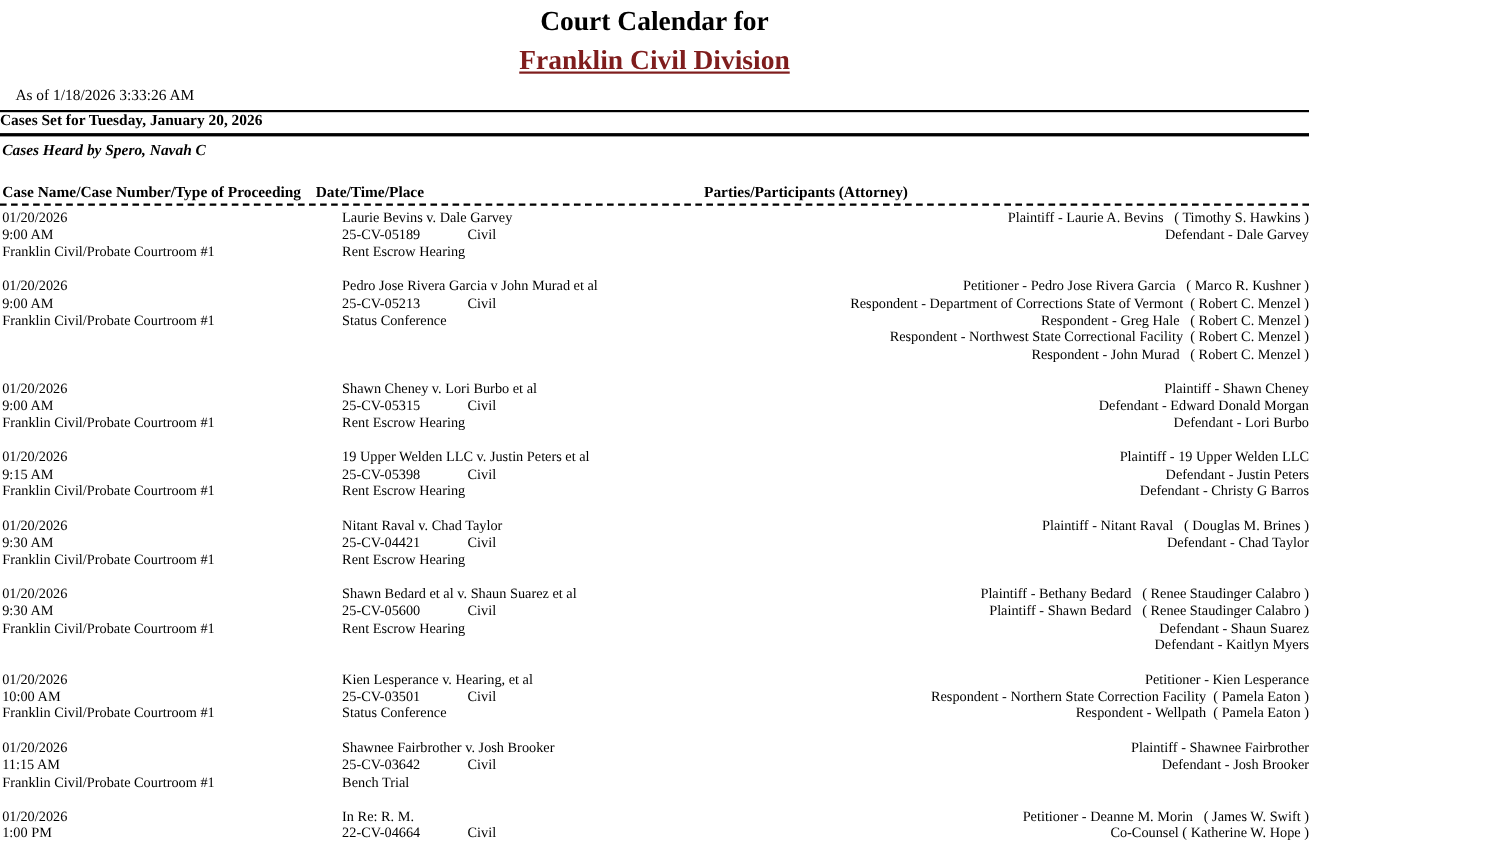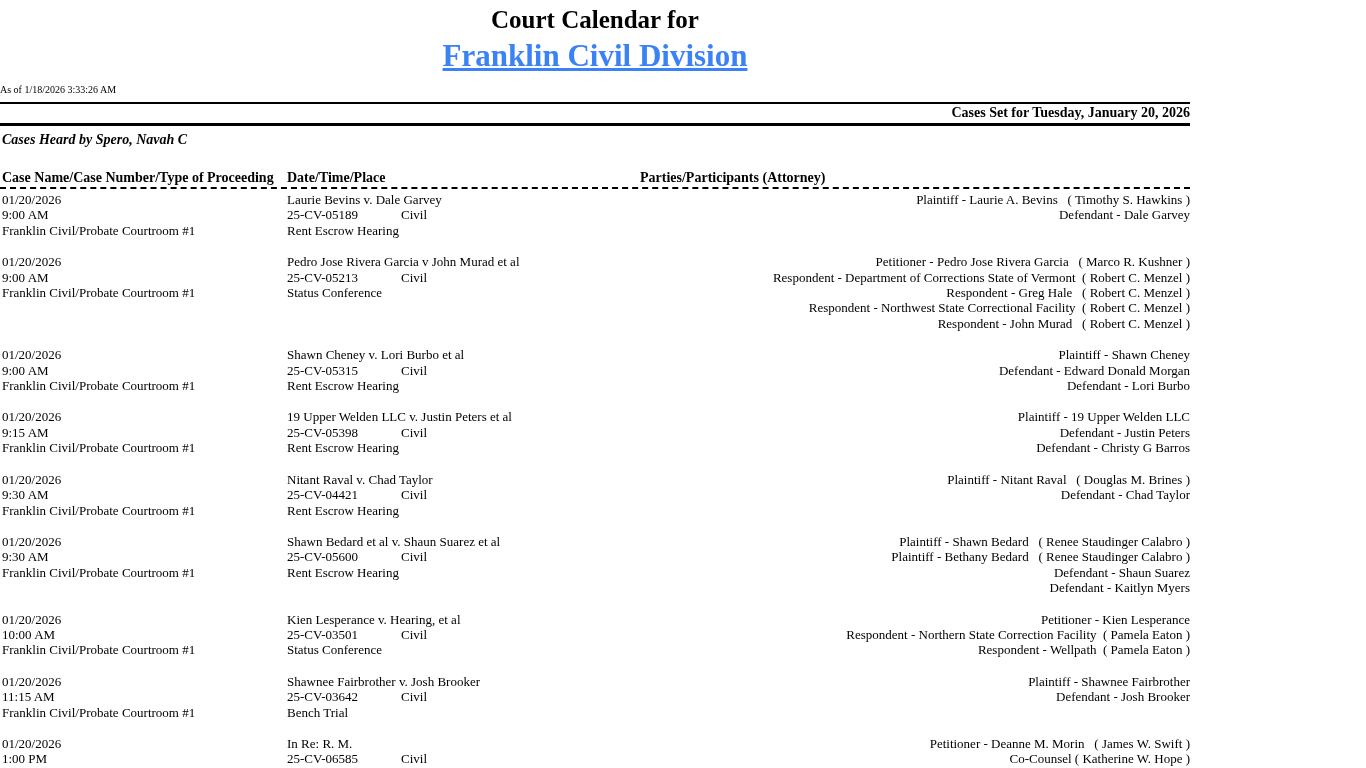--- a/index.html
+++ b/index.html
@@ -20,40 +20,40 @@
     font-weight: bold;
     line-height: 30px;
     margin-top: 5px;
   }
   .division-line {
     text-align: center;
     line-height: 30px;
     margin-top: 6px;
   }
   .division-link {
-    color: #3b82f6;
-    font-size: 31px;
+    color: #7f1d1d;
+    font-size: 25px;
     font-weight: bold;
     text-decoration: underline;
     cursor: pointer;
   }
   .asof {
-    font-size: 10px;
+    font-size: 14px;
     line-height: 17px;
-    padding-left: 0;
+    padding-left: 14px;
     margin-top: 5px;
   }
   .banner {
     margin-top: 4px;
     border-top: 2px solid #000;
     border-bottom: 3px solid #000;
     font-weight: bold;
     font-size: 14px;
     line-height: 16px;
-    text-align: right;
+    text-align: left;
     padding: 1px 0 2px 0;
   }
   .judge {
     font-size: 14px;
     font-weight: bold;
     line-height: 17px;
     padding-left: 2px;
     margin-top: 5px;
     font-style: italic;
   }
@@ -68,20 +68,21 @@
     font-weight: bold;
     font-size: 14px;
     line-height: 16px;
     padding-bottom: 1px;
   }
   #rows { padding-top: 3px; }
   .case-row {
     font-size: 13px;
     line-height: 15.4px;
     margin-bottom: 16px;
+    gap: 24px;
   }
   .case-num {
     display: inline-block;
     min-width: 114px;
   }
   .col3 .party-line { white-space: pre-wrap; text-align: right; }
 </style>
 </head>
 <body>
 
@@ -213,22 +214,22 @@
       <div>Franklin Civil/Probate Courtroom #1</div>
     </div>
     <div class="col2">
       <div>Shawn Bedard et al v. Shaun Suarez et al</div>
       <div>
         <span class="case-num">25-CV-05600</span><span>Civil</span>
       </div>
       <div>Rent Escrow Hearing</div>
     </div>
     <div class="col3">
+          <div class="party-line">Plaintiff - Bethany Bedard   ( Renee Staudinger Calabro )</div>
           <div class="party-line">Plaintiff - Shawn Bedard   ( Renee Staudinger Calabro )</div>
-          <div class="party-line">Plaintiff - Bethany Bedard   ( Renee Staudinger Calabro )</div>
           <div class="party-line">Defendant - Shaun Suarez</div>
           <div class="party-line">Defendant - Kaitlyn Myers</div>
         </div>
   </div>
 
   <div class="grid case-row">
     <div class="col1">
       <div>01/20/2026</div>
       <div>10:00 AM</div>
       <div>Franklin Civil/Probate Courtroom #1</div>
@@ -268,21 +269,21 @@
 
   <div class="grid case-row">
     <div class="col1">
       <div>01/20/2026</div>
       <div>1:00 PM</div>
       <div>Franklin Civil/Probate Courtroom #1</div>
     </div>
     <div class="col2">
       <div>In Re: R. M.</div>
       <div>
-        <span class="case-num">25-CV-06585</span><span>Civil</span>
+        <span class="case-num">22-CV-04664</span><span>Civil</span>
       </div>
       <div>Conference</div>
     </div>
     <div class="col3">
           <div class="party-line">Petitioner - Deanne M. Morin   ( James W. Swift )</div>
           <div class="party-line">Co-Counsel ( Katherine W. Hope )</div>
           <div class="party-line">Interested Person Child - Travis P Morin</div>
         </div>
   </div>
 </div>

